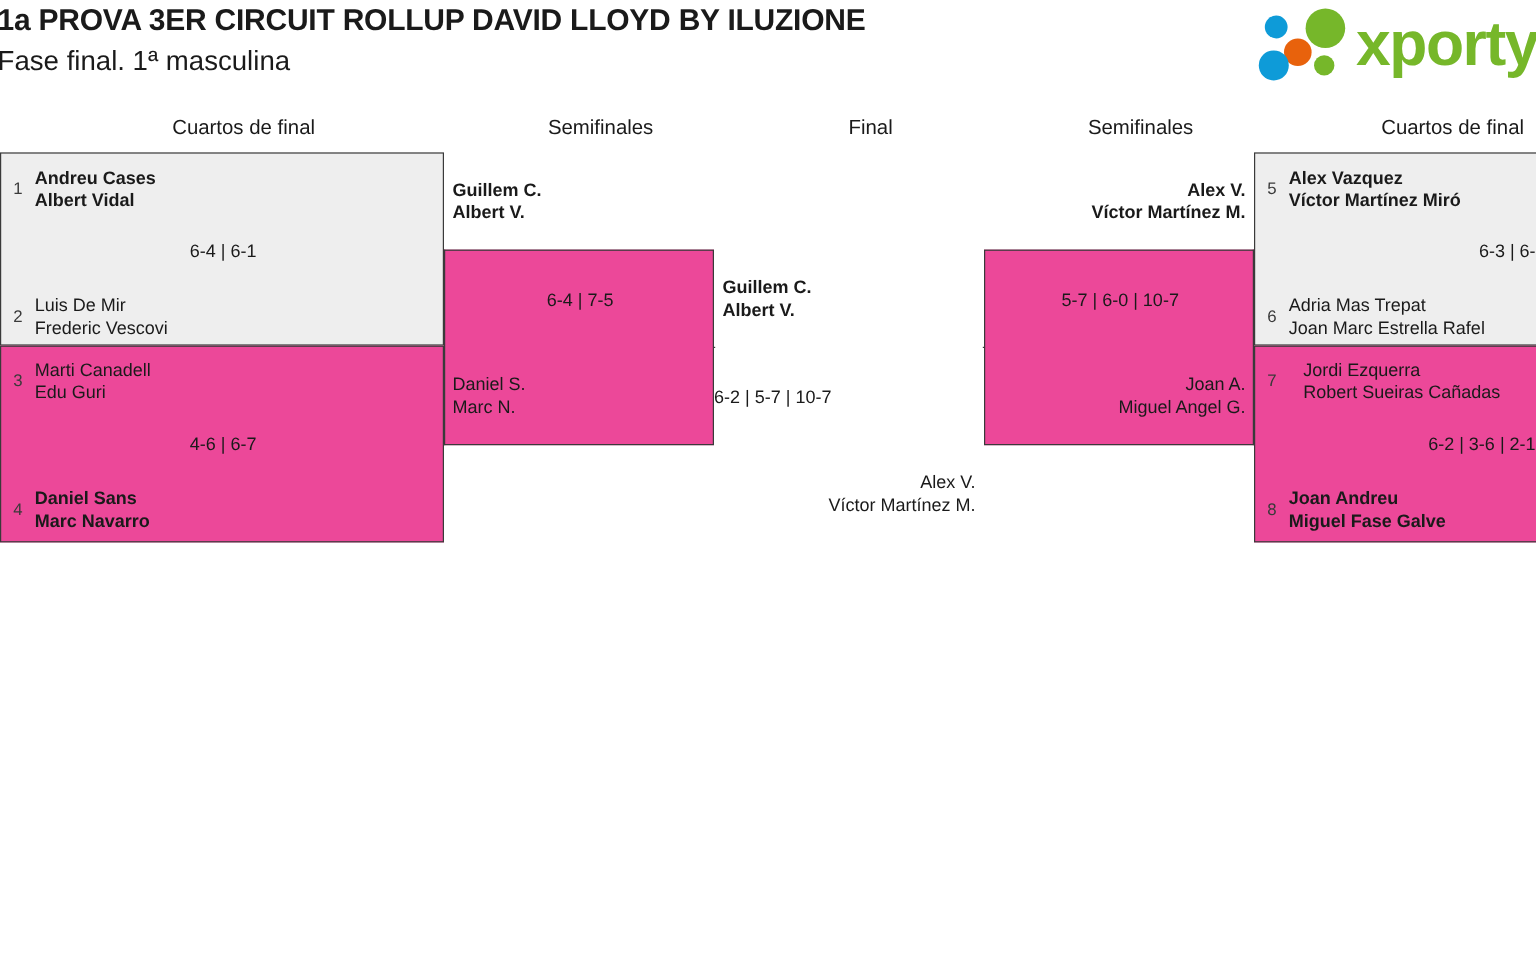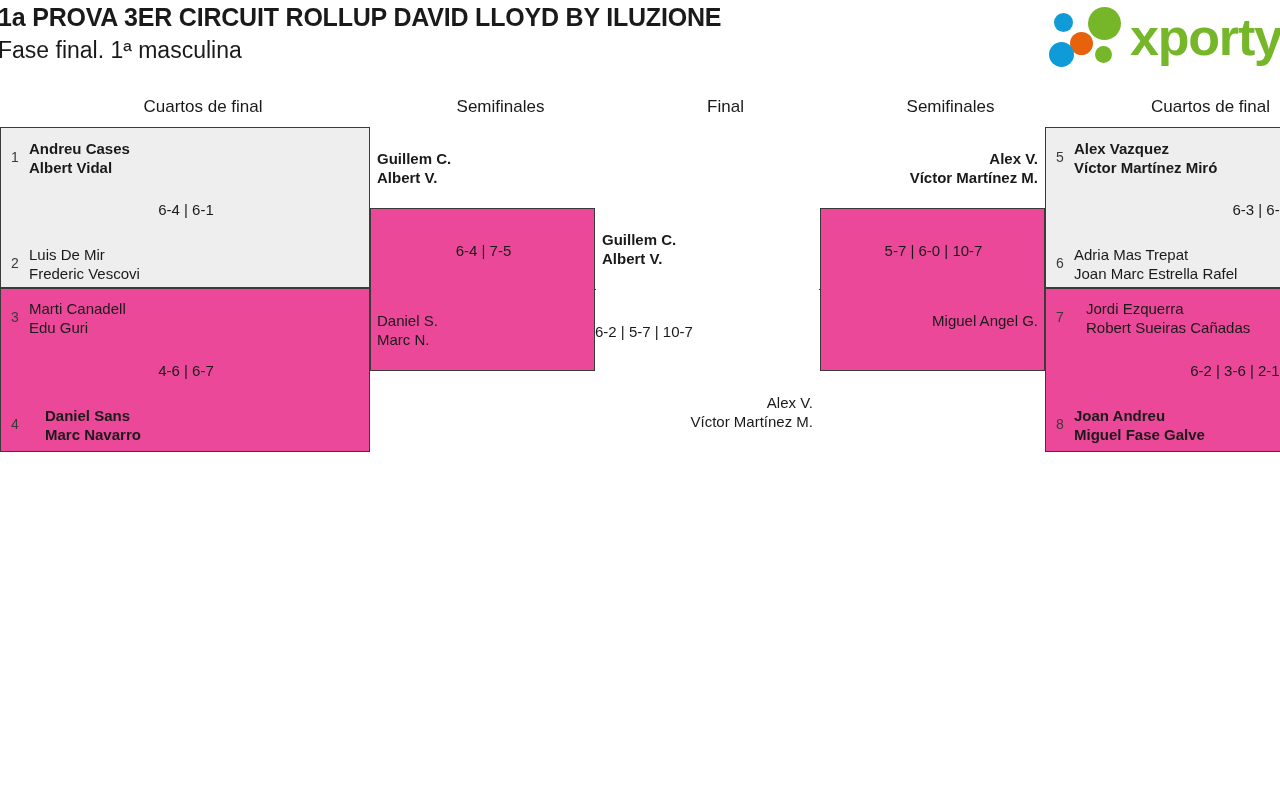--- a/index.html
+++ b/index.html
@@ -122,21 +122,21 @@
     <div class="team" style="left:10px; top:10px;">
       <span class="seed" style="left:0px; top:9px;">3</span>
       <span class="names" style="margin-left:18px;">
         <span class="n1">Marti Canadell</span>
         <span class="n2">Edu Guri</span>
       </span>
     </div>
     <div class="score" style="left:0px; top:72px; width:370px; text-align:center;">4-6 | 6-7</div>
     <div class="team winner" style="left:10px; top:117px;">
       <span class="seed" style="left:0px; top:9px;">4</span>
-      <span class="names" style="margin-left:34px;">
+      <span class="names" style="margin-left:18px;">
         <span class="n1">Daniel Sans</span>
         <span class="n2">Marc Navarro</span>
       </span>
     </div>
   </div>
 
   <div class="team winner" style="left:377px; top:149px;">
     <span class="names">
       <span class="n1">Guillem C.</span>
       <span class="n2">Albert V.</span>
@@ -170,20 +170,21 @@
     <span class="names">
       <span class="n1">Alex V.</span>
       <span class="n2">Víctor Martínez M.</span>
     </span>
   </div>
   <div class="match" style="left:820px; top:208px; width:225px; height:163px;">
     <div class="score" style="left:0px; top:32px; width:225px; text-align:center;">5-7 | 6-0 | 10-7</div>
   </div>
   <div class="team" style="left:820px; top:311px; width:218px; text-align:right;">
     <span class="names">
+      <span class="n1">Joan A.</span>
       <span class="n2">Miguel Angel G.</span>
     </span>
   </div>
 
   <div class="match shaded" style="left:1045px; top:127px; width:295px; height:161px;">
     <div class="team winner" style="left:10px; top:11px;">
       <span class="seed" style="left:0px; top:9px;">5</span>
       <span class="names" style="margin-left:18px;">
         <span class="n1">Alex Vazquez</span>
         <span class="n2">Víctor Martínez Miró</span>

